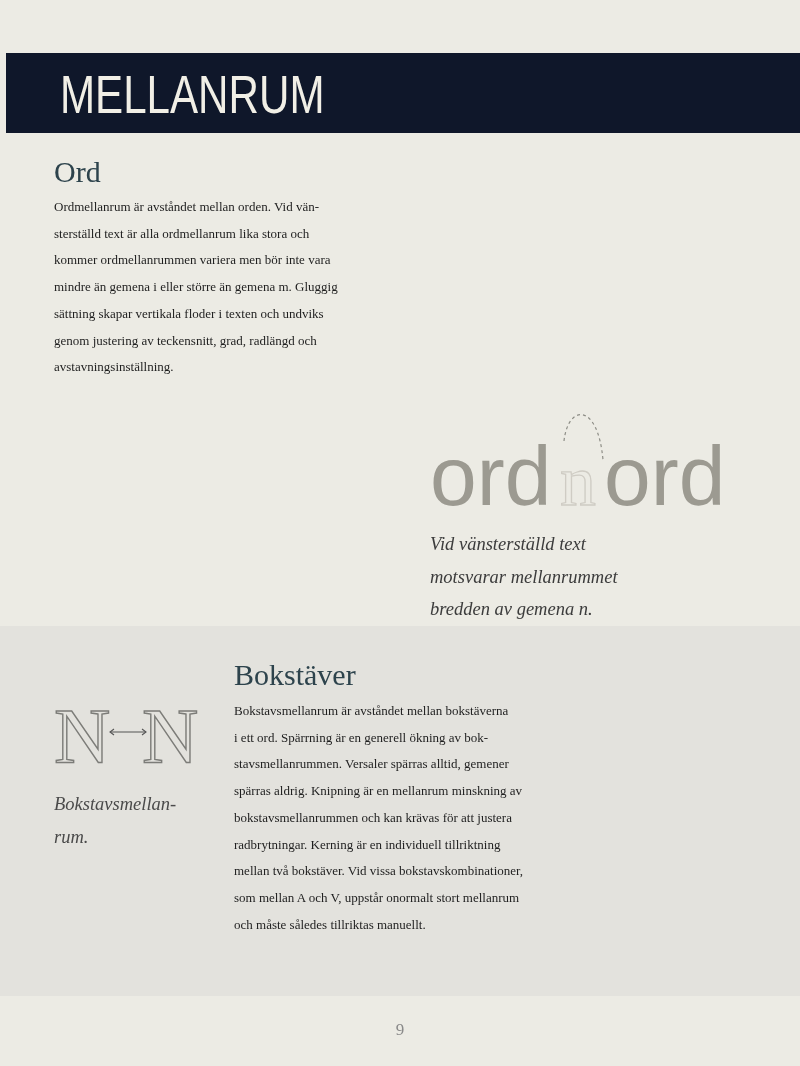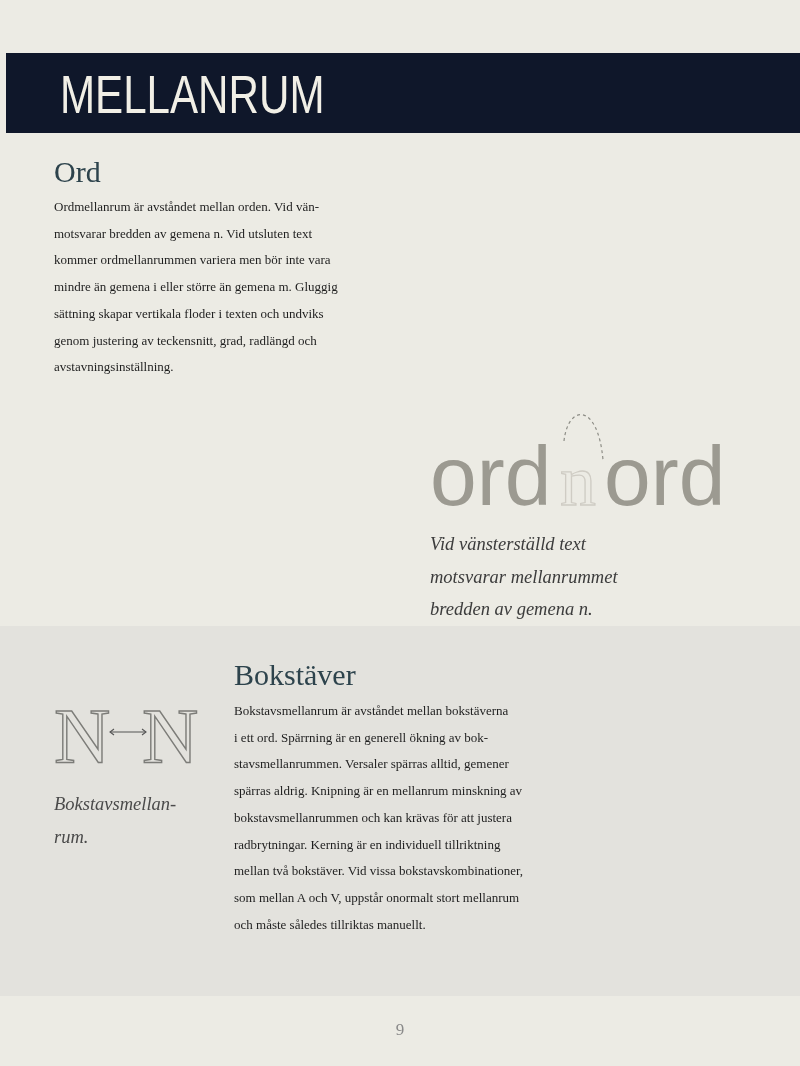--- a/index.html
+++ b/index.html
@@ -61,21 +61,21 @@
 <body>
 
 <div class="band">
   <div class="band-title">MELLANRUM</div>
 </div>
 
 <h2 class="h2" style="left:54px; top:155px;">Ord</h2>
 
 <div class="body-text" style="left:54px; top:194px;">
   <span>Ordmellanrum är avståndet mellan orden. Vid vän-</span>
-  <span>motsvarar bredden av gemena n. Vid utsluten text</span>
+  <span>sterställd text är alla ordmellanrum lika stora och</span>
   <span>kommer ordmellanrummen variera men bör inte vara</span>
   <span>mindre än gemena i eller större än gemena m. Gluggig</span>
   <span>sättning skapar vertikala floder i texten och undviks</span>
   <span>genom justering av teckensnitt, grad, radlängd och</span>
   <span>avstavningsinställning.</span>
 </div>
 
 <div class="illus-ord">
   <svg width="320" height="110" viewBox="0 0 320 110">
     <path d="M136 33 C 140 -4, 170 -6, 175 52" fill="none" stroke="#8d8d86" stroke-width="1.2" stroke-dasharray="3,3"></path>

